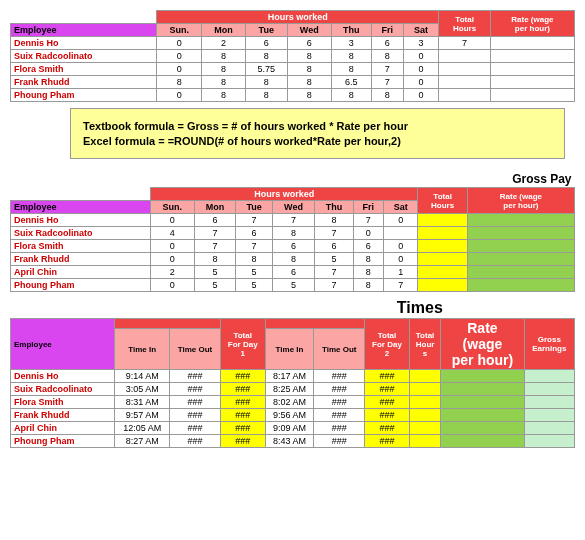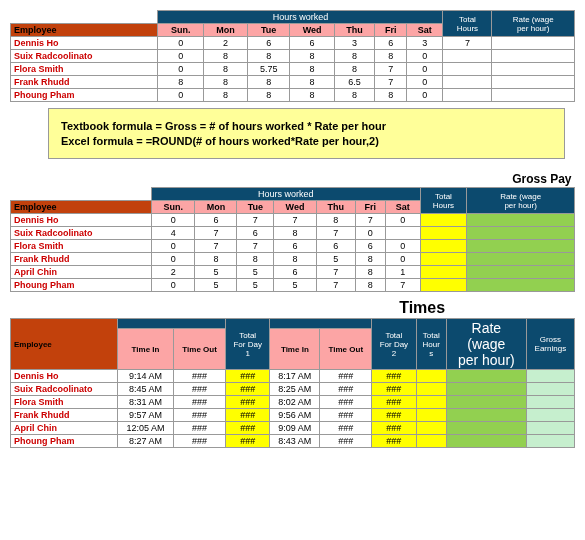--- a/index.html
+++ b/index.html
@@ -20,32 +20,32 @@
     }
     td, th {
       border: 1px solid #999;
       padding: 1px 3px;
       text-align: center;
       font-size: 9px;
       white-space: nowrap;
       overflow: hidden;
     }
     .header-blue {
-      background-color: #0c4a6e;
+      background-color: #ef4444;
       color: white;
-      font-weight: normal;
+      font-weight: bold;
     }
     .header-light-blue {
       background-color: #fca5a5;
       color: #000;
       font-weight: bold;
     }
     .employee-col {
       text-align: left;
-      background-color: #c2410c;
+      background-color: #d946ef;
       font-weight: bold;
       min-width: 80px;
     }
     .data-row td {
       background-color: #fff;
     }
     .data-row .employee-name {
       text-align: left;
       color: #CC0000;
       font-weight: bold;
@@ -160,21 +160,21 @@
           <td>8</td>
           <td>8</td>
           <td>8</td>
           <td>0</td>
         <td class="yellow-cell"></td>
         <td class="green-cell"></td>
       </tr>
     </tbody>
   </table>
 
-  <div class="formula-box" style="margin-left: 38px; margin-right: 10px;">
+  <div class="formula-box" style="margin-left: 60px; margin-right: 10px;">
     <p>Textbook formula = Gross = # of hours worked * Rate per hour</p>
     <p>Excel formula = =ROUND(# of hours worked*Rate per hour,2)</p>
   </div>
 
   <div class="section-gap"></div>
 
   <table>
     <thead>
       <tr>
         <td class="no-border" colspan="9"></td>
@@ -306,21 +306,21 @@
           <td class="yellow-cell">###</td>
         <td>8:17 AM</td>
           <td>###</td>
           <td class="yellow-cell">###</td>
         <td class="yellow-cell"></td>
           <td class="green-cell"></td>
           <td class="light-green"></td>
       </tr>
       <tr>
         <td style="text-align:left;color:#CC0000;font-weight:bold;">Suix Radcoolinato</td>
-        <td>8:45 AM</td>
+        <td>3:05 AM</td>
           <td>###</td>
           <td class="yellow-cell">###</td>
         <td>8:25 AM</td>
           <td>###</td>
           <td class="yellow-cell">###</td>
         <td class="yellow-cell"></td>
           <td class="green-cell"></td>
           <td class="light-green"></td>
       </tr>
       <tr>

